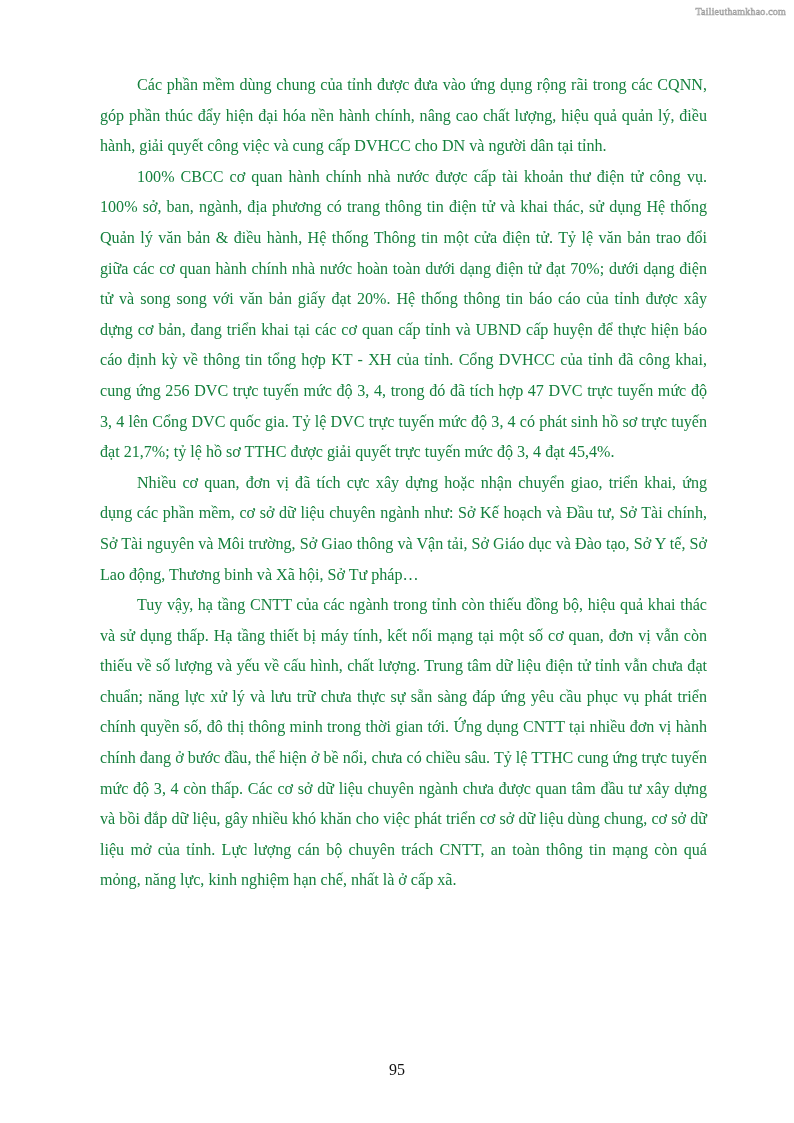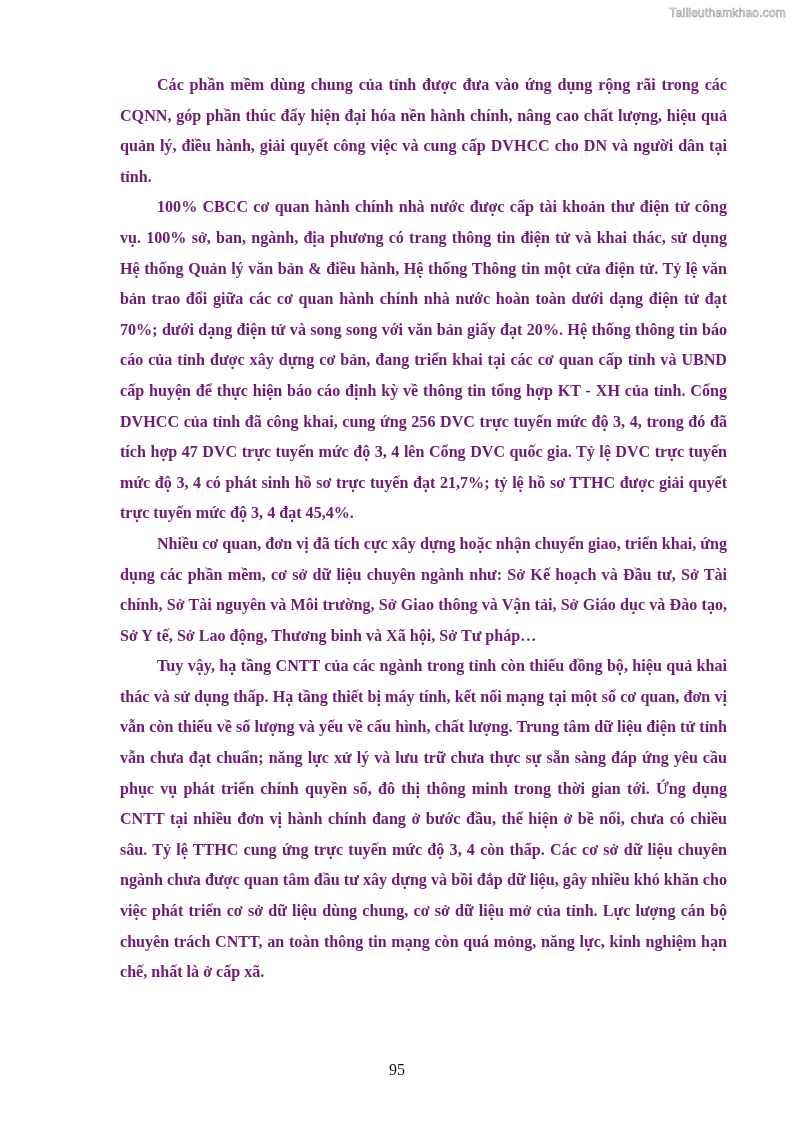--- a/index.html
+++ b/index.html
@@ -1,27 +1,27 @@
 <!DOCTYPE html>
 <html><head>
 <meta charset="utf-8">
 <style>
   html, body { margin: 0; padding: 0; background: #ffffff; }
   body { width: 794px; height: 1123px; position: relative; overflow: hidden; }
   .watermark {
     position: absolute; top: 6px; right: 8px;
-    font-family: Liberation Sans, sans-serif;
-    font-size: 12px; color: #ffffff;
+    font-family: Liberation Serif, serif;
+    font-size: 10px; color: #ffffff;
     -webkit-text-stroke: 0.6px #9a9a9a;
     letter-spacing: 0.2px;
   }
   .page-body {
-    position: absolute; left: 120px; top: 70px; width: 607px;
+    position: absolute; left: 100px; top: 70px; width: 607px;
     font-family: "Liberation Serif", serif;
-    font-size: 16.1px; line-height: 30.6px; color: #701a75; font-weight: bold;
+    font-size: 16.1px; line-height: 30.6px; color: #15803d;
   }
   .page-body p {
     margin: 0; text-align: justify; text-indent: 37px;
   }
   .page-number {
     position: absolute; left: 0; width: 794px; top: 1061px;
     text-align: center;
     font-family: "Liberation Serif", serif;
     font-size: 16px; color: #111111;
   }

